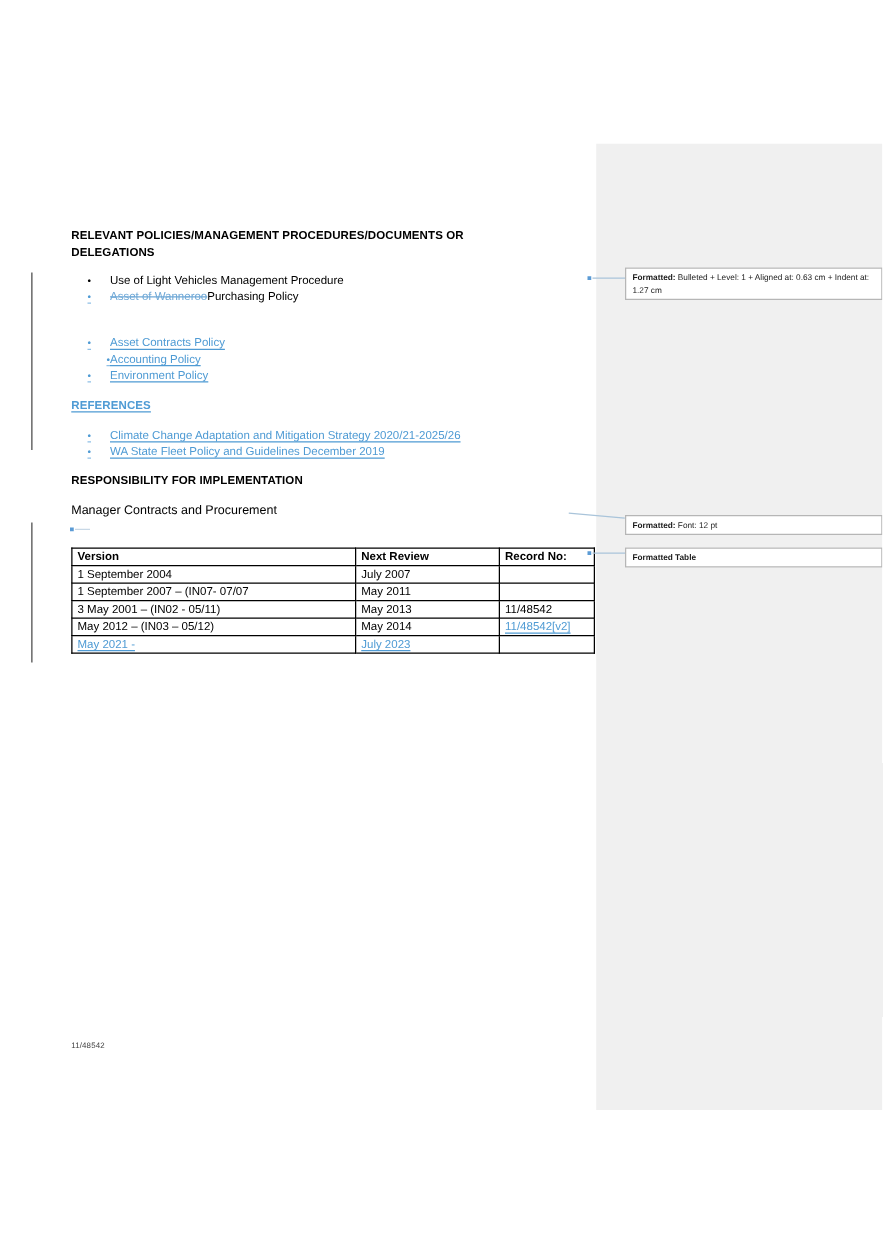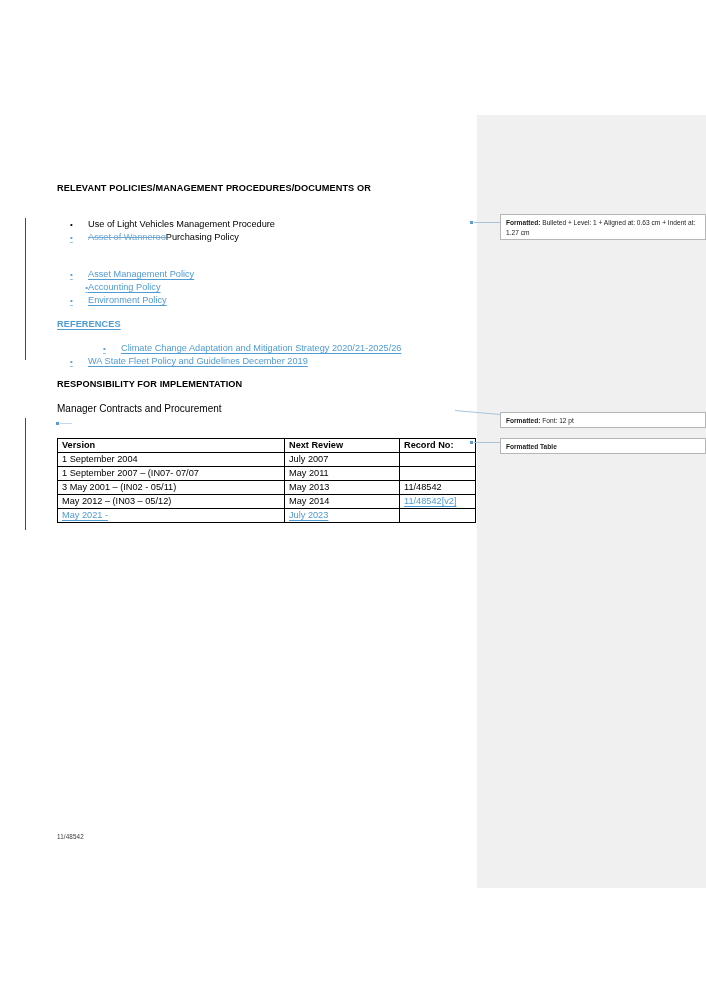--- a/index.html
+++ b/index.html
@@ -194,45 +194,46 @@
   <div class="markup-margin"></div>
 
   <div class="doc-body">
 
     <div class="change-bar" style="top:218px;height:142px;"></div>
 
     <div class="change-bar" style="top:418px;height:112px;"></div>
 
     <div class="heading" style="left:57px;top:182px;width:400px;">
       <div>RELEVANT POLICIES/MANAGEMENT PROCEDURES/DOCUMENTS OR</div>
+      <div>DELEGATIONS</div>
     </div>
 
     <div class="bullet-row" style="top:218px;">
       <span class="bl-mark plain">•</span><span class="bl-text">Use of Light Vehicles Management Procedure</span>
     </div>
 
     <div class="bullet-row" style="top:231px;">
       <span class="bl-mark">•</span><span class="del-txt">Asset of Wanneroo</span><span class="bl-text"> Purchasing Policy</span>
     </div>
 
     <div class="bullet-row" style="top:268px;">
-      <span class="bl-mark">•</span><span class="bl-text ins-txt">Asset Management Policy</span>
+      <span class="bl-mark">•</span><span class="bl-text ins-txt">Asset Contracts Policy</span>
     </div>
 
     <div class="bullet-row" style="top:281px;text-align:right;">
       <span class="bl-mark">•</span><span class="bl-text ins-txt">Accounting Policy</span>
     </div>
 
     <div class="bullet-row" style="top:294px;">
       <span class="bl-mark">•</span><span class="bl-text ins-txt">Environment Policy</span>
     </div>
 
     <div class="heading ins" style="left:57px;top:318px;">REFERENCES</div>
 
-    <div class="bullet-row" style="top:342px;margin-left:33px;">
+    <div class="bullet-row" style="top:342px;">
       <span class="bl-mark">•</span><span class="bl-text ins-txt">Climate Change Adaptation and Mitigation Strategy 2020/21-2025/26</span>
     </div>
 
     <div class="bullet-row" style="top:355px;">
       <span class="bl-mark">•</span><span class="bl-text ins-txt">WA State Fleet Policy and Guidelines December 2019</span>
     </div>
 
     <div class="heading" style="left:57px;top:378px;">RESPONSIBILITY FOR IMPLEMENTATION</div>
 
     <div class="para" style="left:57px;top:402px;">Manager Contracts and Procurement</div>

